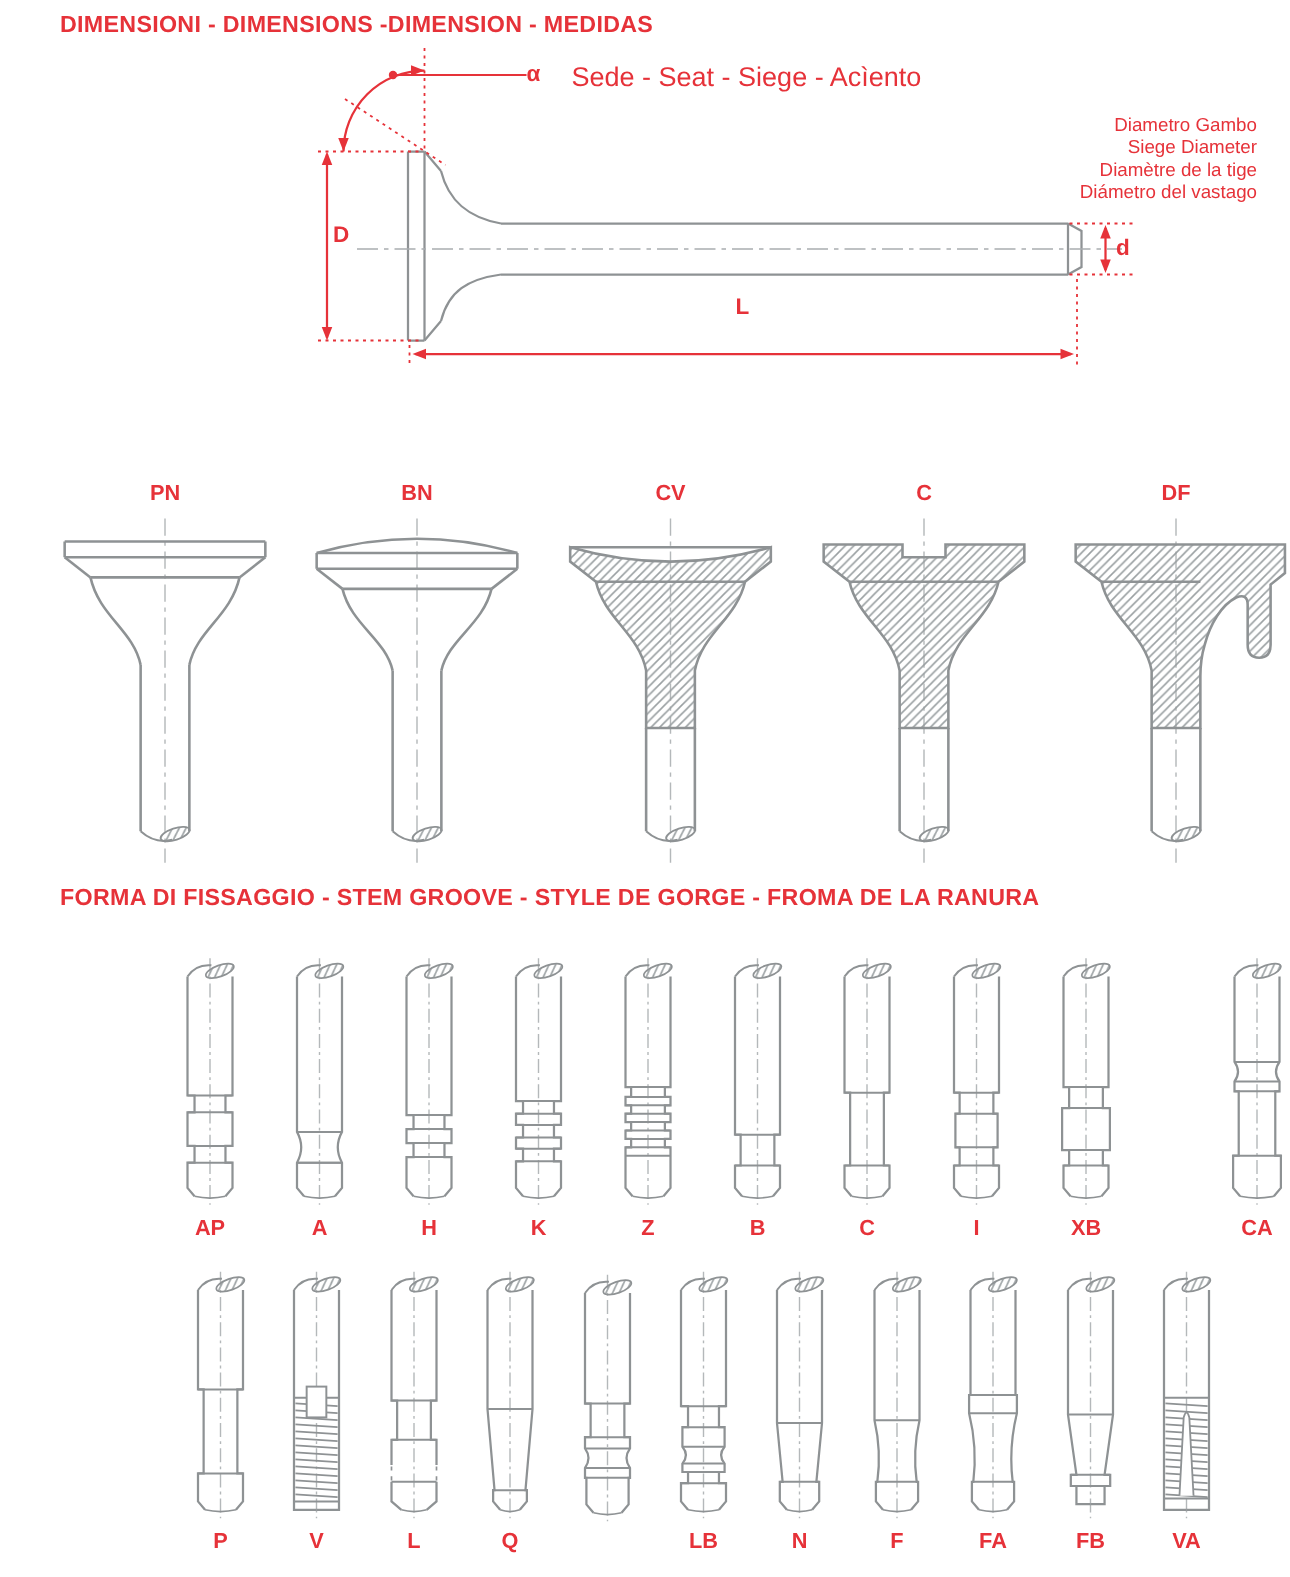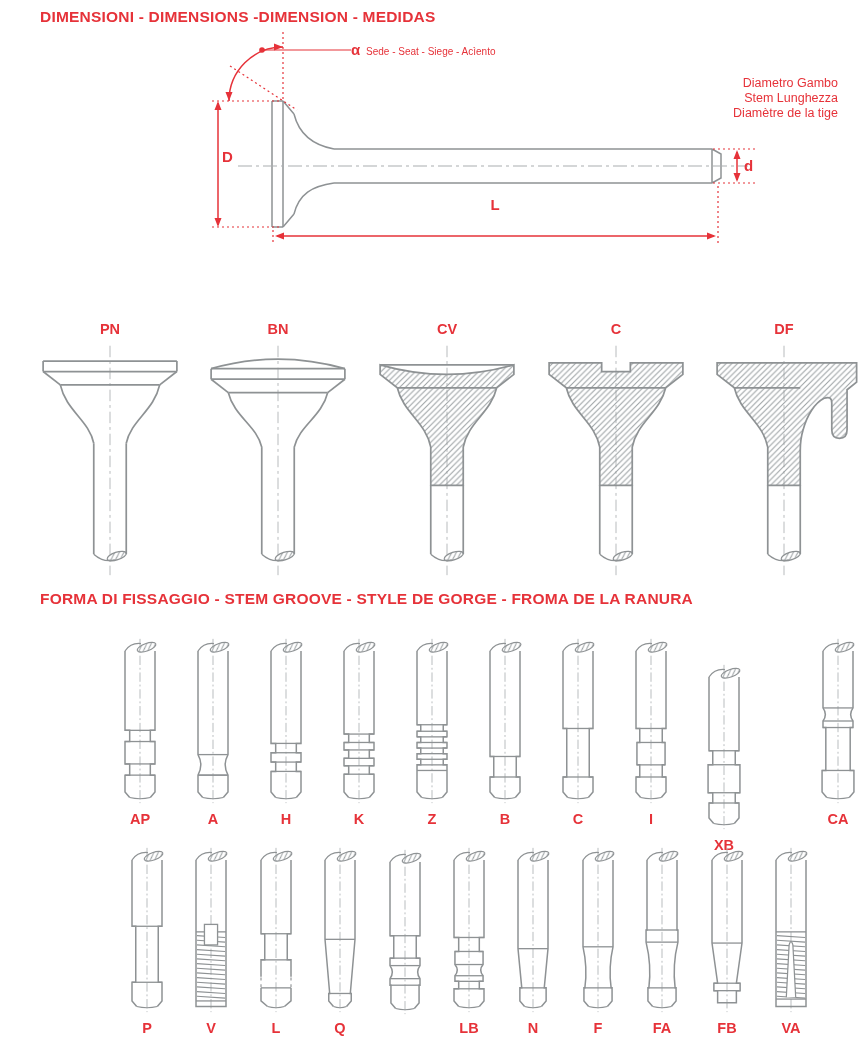--- a/index.html
+++ b/index.html
@@ -67,28 +67,29 @@
       <path stroke-dasharray="2 3" stroke-width="1.2" fill="none" d="M273,230 V243"></path>
       <path stroke-width="1.5" d="M277,236 H714"></path>
       <g fill="#e63239" stroke="none">
         <polygon points="275,236 284,232.5 284,239.5"></polygon>
         <polygon points="716,236 707,232.5 707,239.5"></polygon>
       </g>
     </g>
   </svg>
 
   <div class="dim-sym" style="left:351px;top:41px">α</div>
-  <div class="dim-label" style="left:366px;top:44px;font-size:10px">Sede - Seat - Siege - Acìento</div>
+  <div class="dim-label" style="left:381px;top:44px;font-size:18px">Sede - Seat - Siege - Acìento</div>
 
   <div class="dim-sym" style="left:222px;top:148px">D</div>
 
   <div class="dim-label" style="left:538px;width:300px;top:76px;text-align:right">
     <div>Diametro Gambo</div>
-    <div>Stem Lunghezza</div>
+    <div>Siege Diameter</div>
     <div>Diamètre de la tige</div>
+    <div>Diámetro del vastago</div>
   </div>
   <div class="dim-sym" style="left:744px;top:157px">d</div>
 
   <div class="dim-sym" style="left:455px;width:80px;text-align:center;top:196px">L</div>
 
   <div id="headRow">
       <div class="fig head" style="left: 110px; top: 321px;">
         <div class="code">PN</div>
         <svg width="172" height="239" viewBox="0 0 180 250" preserveAspectRatio="none">
           <path d="M90,6 V246" stroke="#b4b8ba" stroke-width="1" stroke-dasharray="12 4 3 4" fill="none"></path>
@@ -283,21 +284,21 @@
           <path d="M16,98 H48" stroke="#8e9294" stroke-width="1.4" fill="none"></path>
           <path d="M17,113 H47" stroke="#8e9294" stroke-width="1.4" fill="none"></path>
           <path d="M17,137 H47" stroke="#8e9294" stroke-width="1.4" fill="none"></path>
           <path d="M16,150 H48" stroke="#8e9294" stroke-width="1.4" fill="none"></path>
           <path d="M21,172 Q32,174.5 43,172" stroke="#8e9294" stroke-width="1.2" fill="none"></path>
           <path d="M16,15 Q22,6 33,7" stroke="#8e9294" stroke-width="1.4" fill="none"></path>
           <ellipse cx="39" cy="11" rx="10.5" ry="4" transform="rotate(-20 39 11)" fill="url(#hatch)" stroke="#8e9294" stroke-width="1.2"></ellipse>
         </svg>
         <div class="code">I</div>
       </div>
-      <div class="fig stem" style="left: 724px; top: 663px;">
+      <div class="fig stem" style="left: 724px; top: 637px;">
         <svg width="60" height="168" viewBox="0 0 64 180" preserveAspectRatio="none">
           <path d="M32,2 V178" stroke="#b4b8ba" stroke-width="1" stroke-dasharray="10 3 2 3" fill="none"></path>
           <path d="M16,15 L16,94 L20,94 L20,109 L15,109 L15,139 L20,139 L20,150 L16,150 L16,166 L21,172" stroke="#8e9294" stroke-width="1.6" fill="none"></path>
           <path d="M48,15 L48,94 L44,94 L44,109 L49,109 L49,139 L44,139 L44,150 L48,150 L48,166 L43,172" stroke="#8e9294" stroke-width="1.6" fill="none"></path>
           <path d="M16,94 H48" stroke="#8e9294" stroke-width="1.4" fill="none"></path>
           <path d="M15,109 H49" stroke="#8e9294" stroke-width="1.4" fill="none"></path>
           <path d="M15,139 H49" stroke="#8e9294" stroke-width="1.4" fill="none"></path>
           <path d="M16,150 H48" stroke="#8e9294" stroke-width="1.4" fill="none"></path>
           <path d="M21,172 Q32,174.5 43,172" stroke="#8e9294" stroke-width="1.2" fill="none"></path>
           <path d="M16,15 Q22,6 33,7" stroke="#8e9294" stroke-width="1.4" fill="none"></path>

